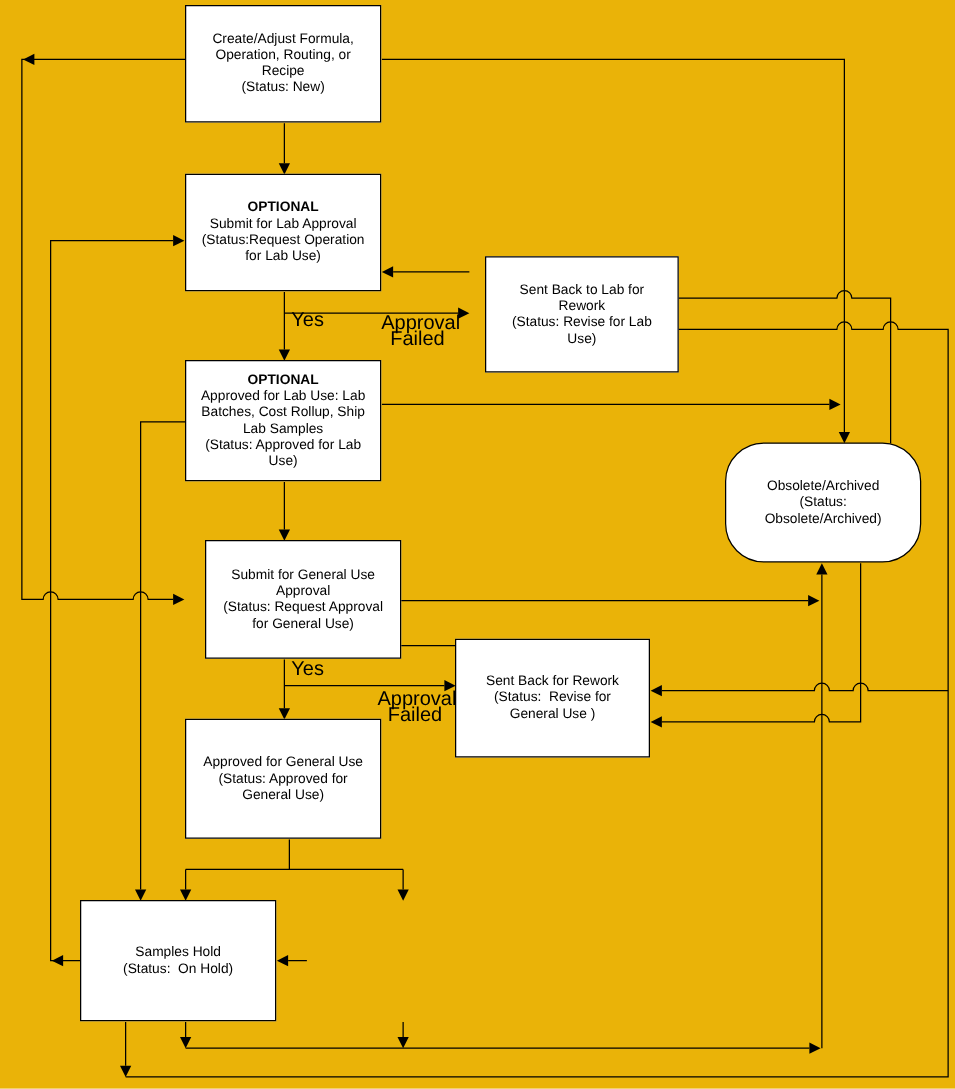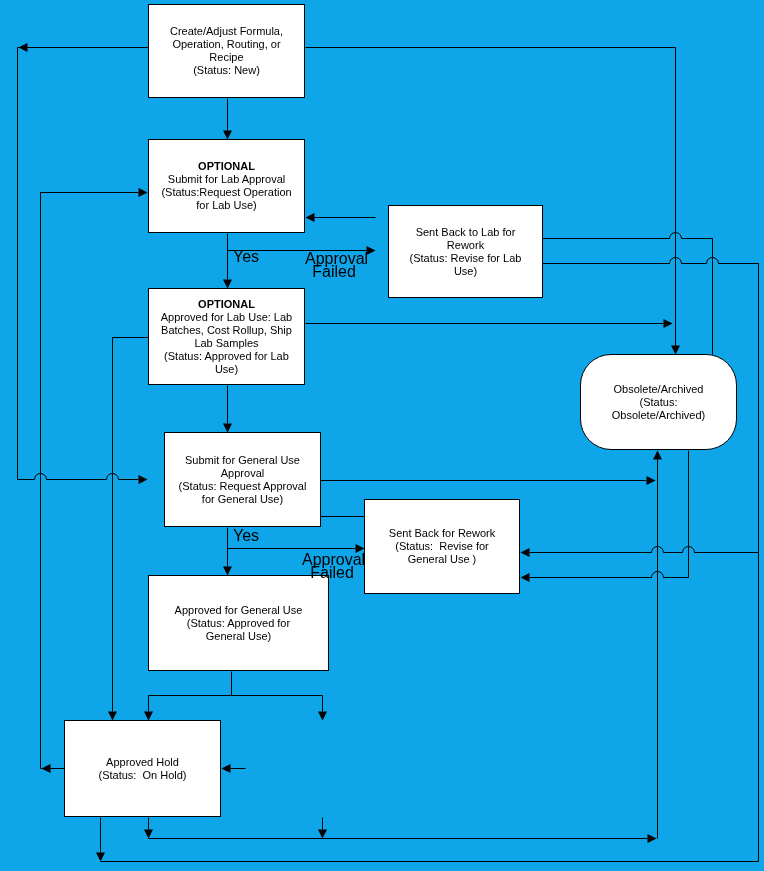--- a/index.html
+++ b/index.html
@@ -1,17 +1,17 @@
 <!DOCTYPE html>
 <html><head>
 <meta charset="utf-8">
 <style>
   html,body{margin:0;padding:0;background:#ffffff;}
   .canvas{
-    position:relative;width:764px;height:871px;background:#0ea5e9;
+    position:relative;width:764px;height:871px;background:#eab308;
     font-family:"Liberation Sans",sans-serif;color:#000;overflow:hidden;
   }
   .connector-layer{position:absolute;left:0;top:0;}
   .node{
     position:absolute;box-sizing:border-box;border:1px solid #000;background:#fff;
     display:flex;flex-direction:column;align-items:center;justify-content:center;
     text-align:center;font-size:11px;line-height:13px;white-space:pre;
   }
   .optional{font-weight:bold;}
   .edge-label{position:absolute;font-size:16px;line-height:13px;white-space:pre;}
@@ -179,34 +179,34 @@
 Obsolete/Archived)</div>
   </div>
 
   <div class="node" style="left:164px;top:432px;width:157px;height:95px;">
     <div>Submit for General Use
 Approval
 (Status: Request Approval
 for General Use)</div>
   </div>
 
-  <div class="node" style="left:364px;top:499px;width:156px;height:95px;">
+  <div class="node" style="left:364px;top:511px;width:156px;height:95px;">
     <div>Sent Back for Rework
 (Status:  Revise for
 General Use )</div>
   </div>
 
-  <div class="node" style="left:148px;top:575px;width:181px;height:96px;">
+  <div class="node" style="left:148px;top:575px;width:157px;height:96px;">
     <div>Approved for General Use
 (Status: Approved for
 General Use)</div>
   </div>
 
   <div class="node" style="left:64px;top:720px;width:157px;height:97px;">
-    <div>Approved Hold
+    <div>Samples Hold
 (Status:  On Hold)</div>
   </div>
 
 
   <div class="edge-label" style="left:233px;top:250px;">Yes</div>
 
   <div class="edge-label center" style="left:305px;top:252px;width:58px;">Approval
 Failed</div>
 
   <div class="edge-label" style="left:233px;top:529px;">Yes</div>

